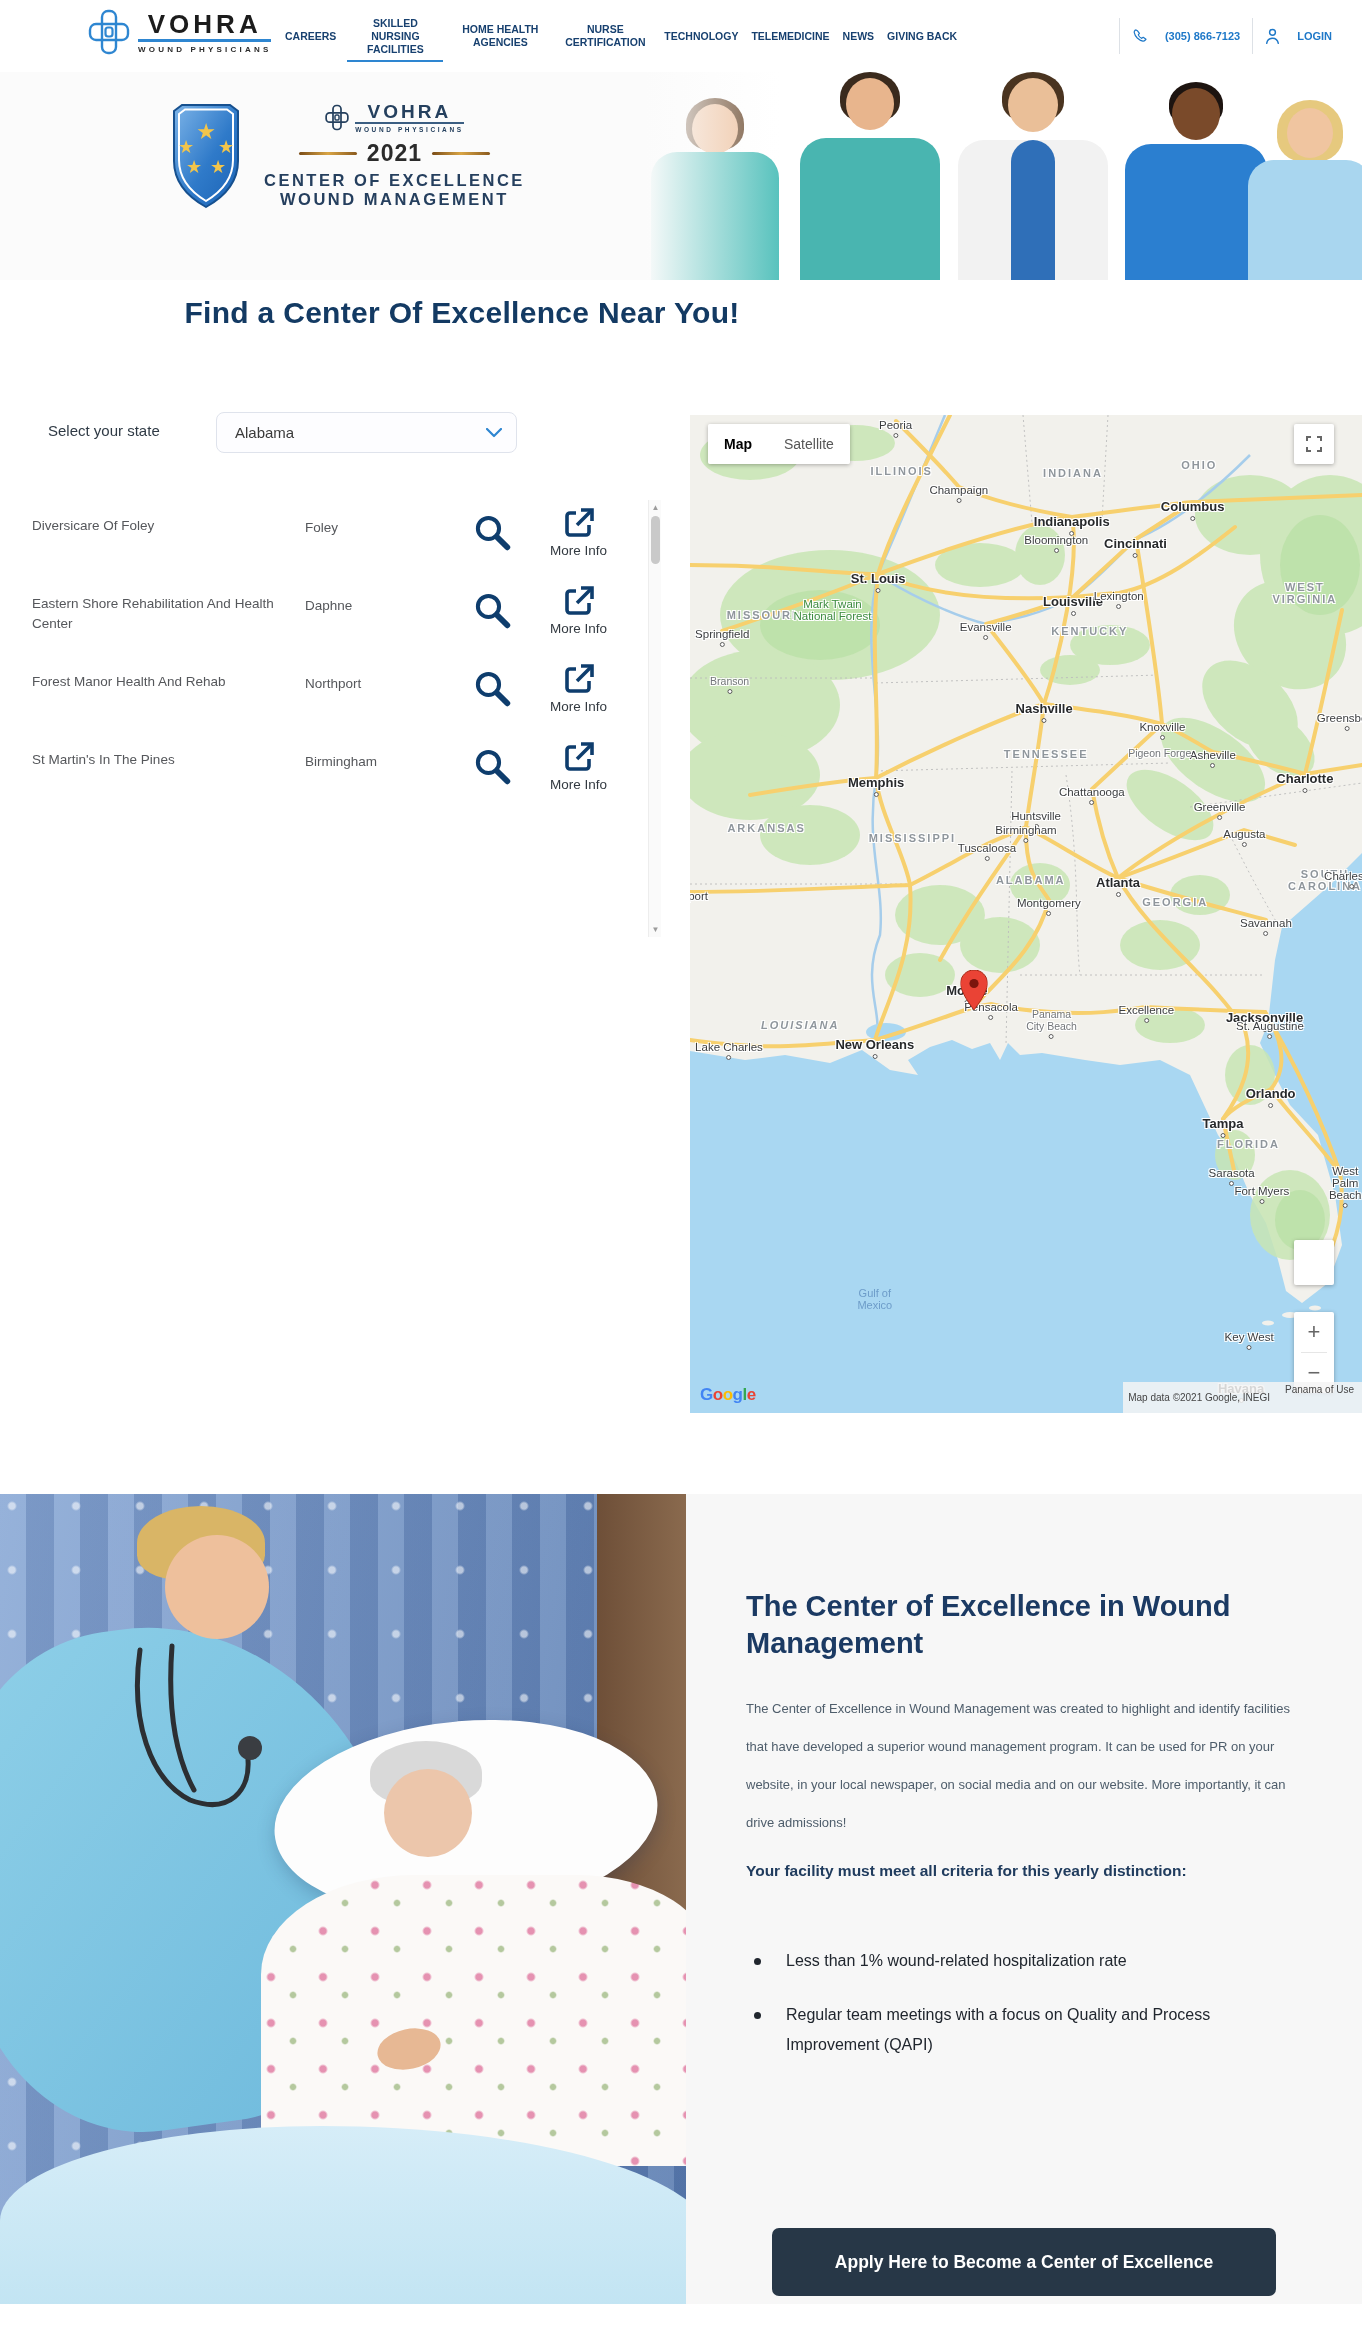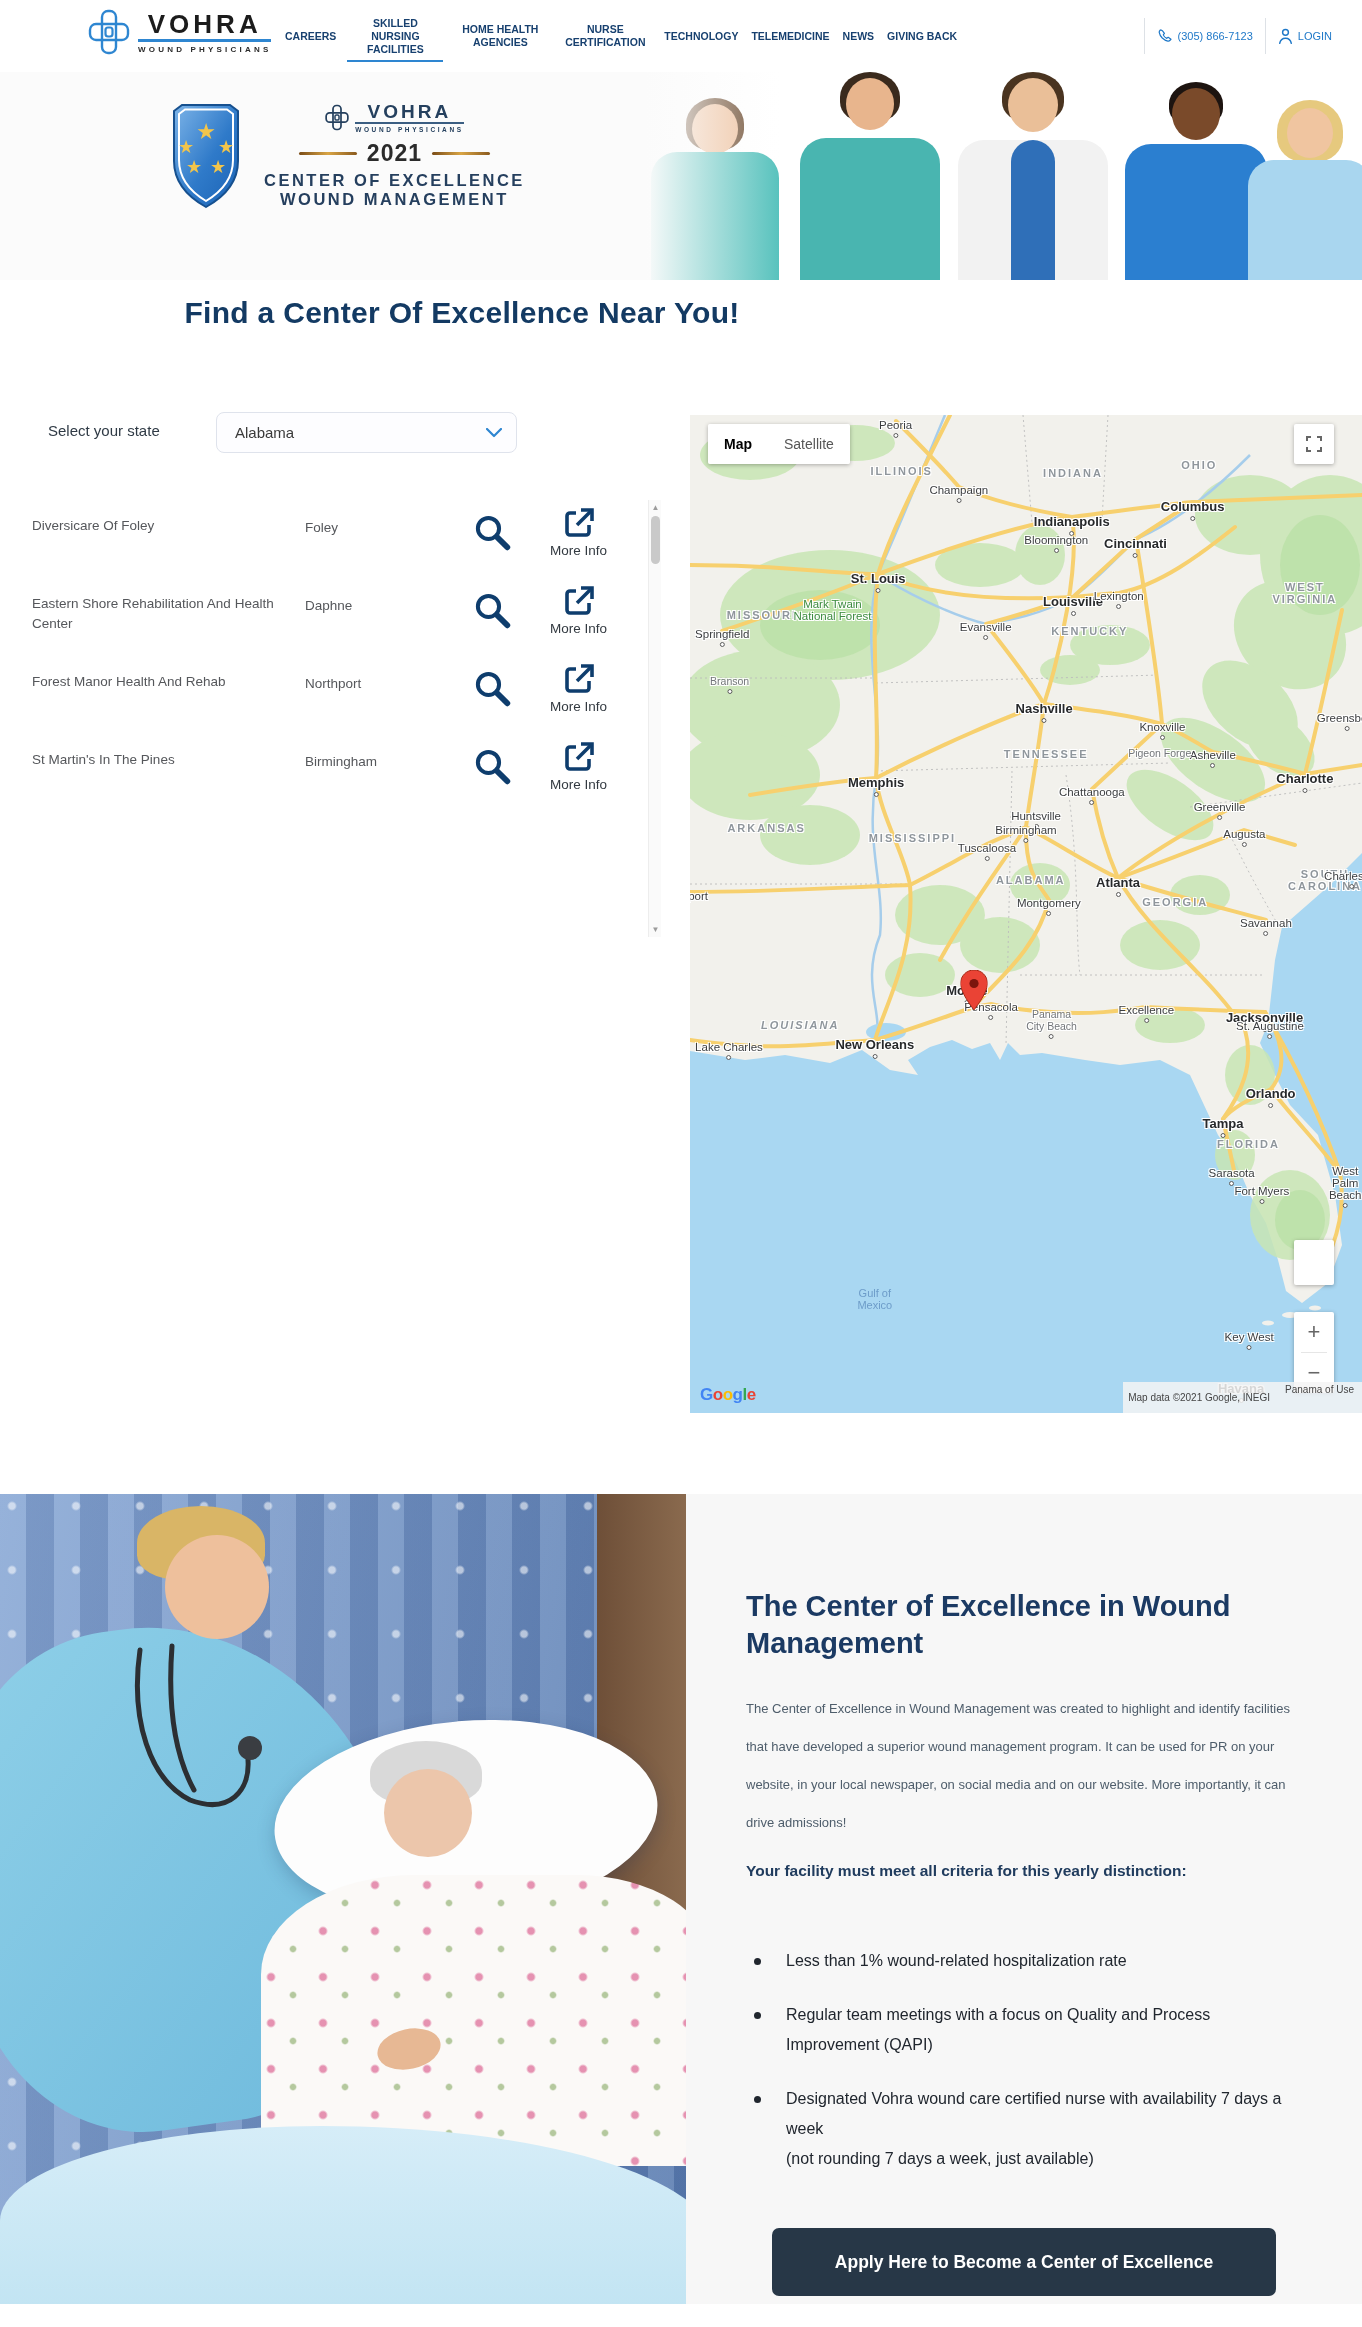--- a/index.html
+++ b/index.html
@@ -13,21 +13,21 @@
   .logo-cross { width:42px; height:46px; }
   .logo-text { display:flex; flex-direction:column; align-items:center; }
   .logo-word { font-size:26px; font-weight:800; letter-spacing:4px; color:#1c1c1c; line-height:26px; }
   .logo-rule { width:100%; height:3px; background:#2e86d1; margin:2px 0 3px; }
   .logo-sub { font-size:8px; font-weight:700; letter-spacing:3.2px; color:#2b2b2b; }
   .nav { position:absolute; left:283px; top:0; height:72px; display:flex; align-items:center; gap:9px; }
   .nav-item { max-width:96px; text-align:center; font-size:10.5px; font-weight:700; color:#17406f; line-height:13px; padding:6px 2px; cursor:pointer; }
   .nav-item.active { border-bottom:2px solid #2e86d1; padding-bottom:4px; }
   .header-right { position:absolute; right:30px; top:0; height:72px; display:flex; align-items:center; }
   .v-div { width:1px; height:36px; background:#dde1e6; margin:0 12px; }
-  .phone-link, .login-link { display:flex; align-items:center; gap:5px; font-size:11px; font-weight:400; color:#1e78c8; cursor:pointer; white-space:nowrap; }
+  .phone-link, .login-link { display:flex; align-items:center; gap:17px; font-size:11px; font-weight:700; color:#1e78c8; cursor:pointer; white-space:nowrap; }
 
   
   .hero { position:absolute; left:0; top:72px; width:1362px; height:208px; background:#fbfbfb; overflow:hidden; }
   .hero-photo { position:absolute; right:0; top:0; width:762px; height:208px; background:#fff; }
   .person { position:absolute; bottom:0; }
   .p-head { position:absolute; left:50%; transform:translateX(-50%); border-radius:50%; }
   .p-hair { position:absolute; left:50%; transform:translateX(-50%); border-radius:50% 50% 40% 40%; }
   .p-torso { position:absolute; bottom:0; left:50%; transform:translateX(-50%); border-radius:26px 26px 0 0; }
   .hero-fade { position:absolute; left:0; top:0; width:180px; height:208px; background:linear-gradient(90deg,#fbfbfb 25%,rgba(251,251,251,0)); }
   .badge { position:absolute; left:168px; top:30px; display:flex; align-items:center; gap:20px; }
@@ -531,20 +531,18 @@
       <div class="hands"></div>
       <div class="blanket"></div>
     </div>
     <div class="about-panel">
       <h2 class="about-h2">The Center of Excellence in Wound Management</h2>
       <p class="about-p">The Center of Excellence in Wound Management was created to highlight and identify facilities that have developed a superior wound management program.  It can be used for PR on your website, in your local newspaper, on social media and on our website. More importantly, it can drive admissions!</p>
       <div class="about-strong">Your facility must meet all criteria for this yearly distinction:</div>
       <ul class="about-bullets">
         <li><span class="bdot"></span><span>Less than 1% wound-related hospitalization rate</span></li>
           <li><span class="bdot"></span><span>Regular team meetings with a focus on Quality and Process Improvement (QAPI)</span></li>
-          <li><span class="bdot"></span><span>Designated Vohra wound care certified nurse with availability 7 days a week
-(not rounding 7 days a week, just available)</span></li>
       </ul>
       <button class="cta-btn">Apply Here to Become a Center of Excellence</button>
     </div>
   </div>
 
 </div>
 
 </body></html>

